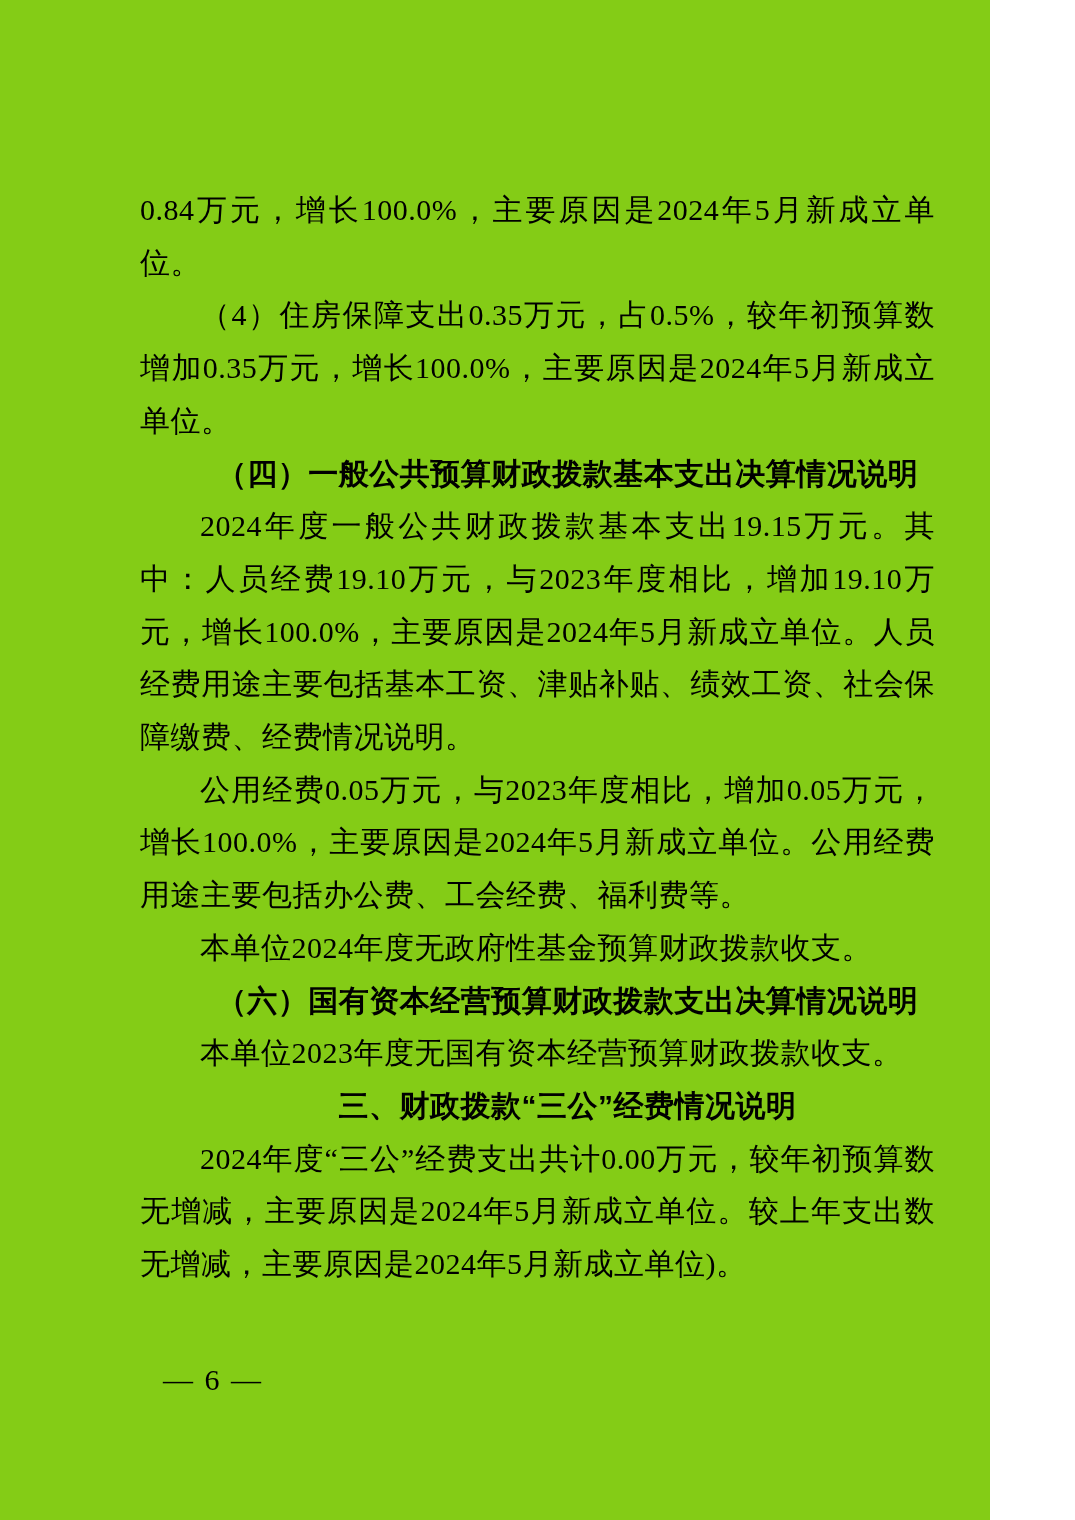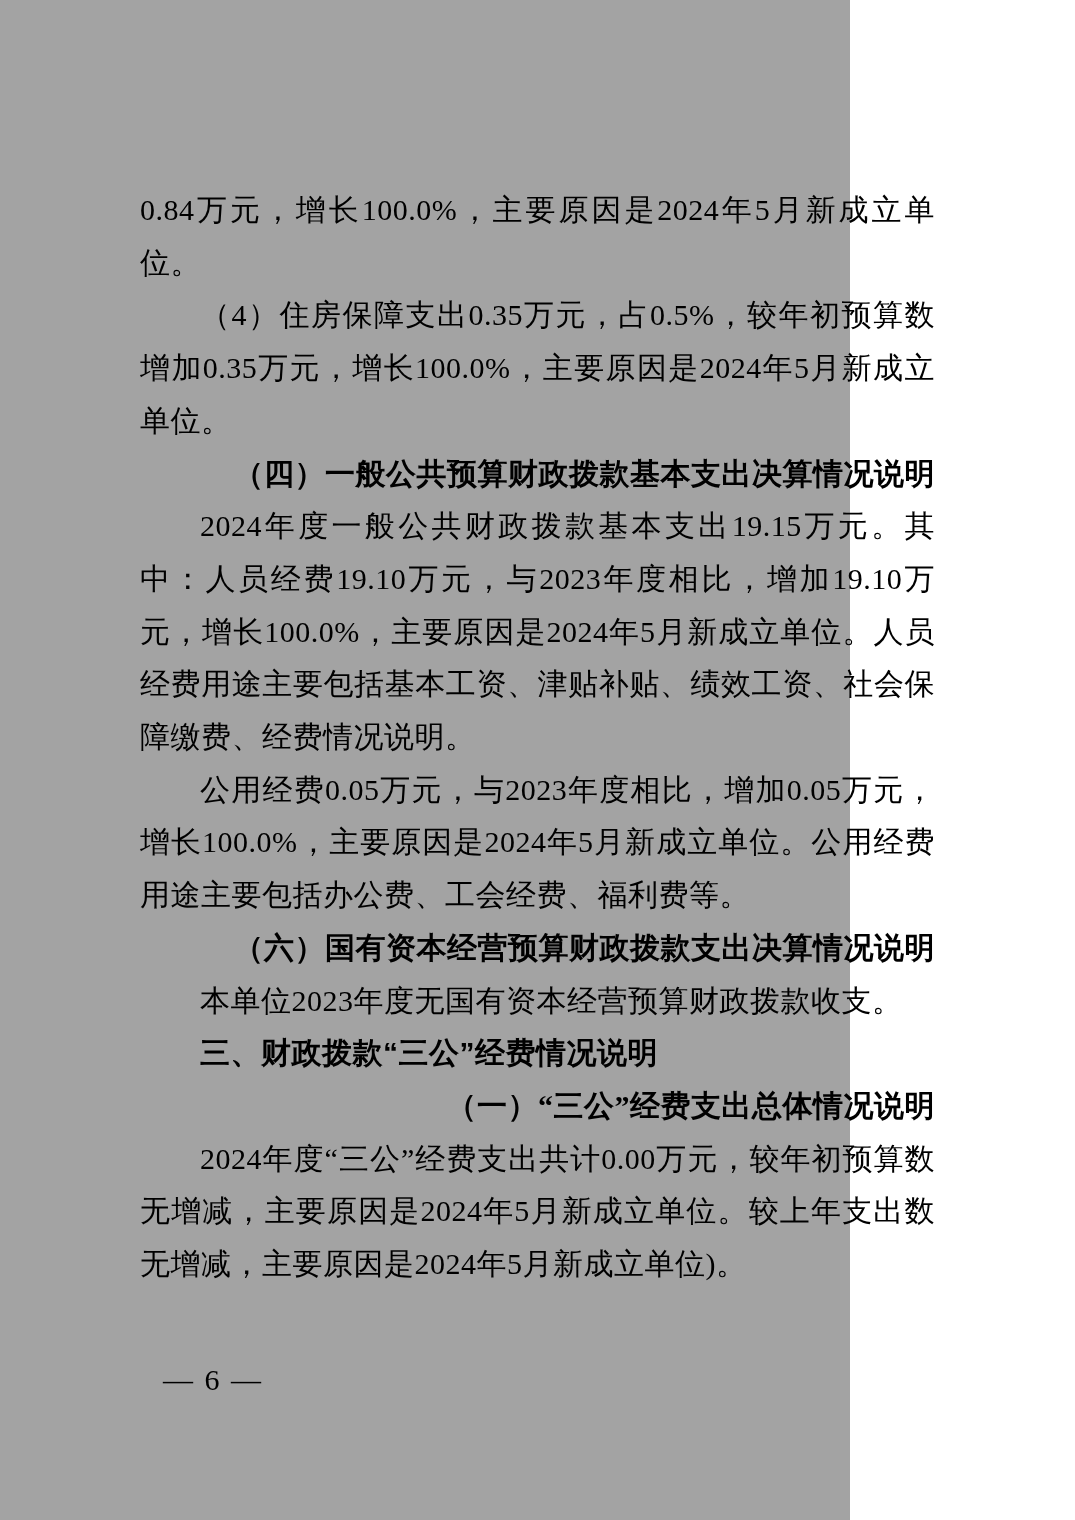--- a/index.html
+++ b/index.html
@@ -11,50 +11,50 @@
     height: 1520px;
     background: #ffffff;
     position: relative;
     overflow: hidden;
     font-family: "Liberation Serif", "DejaVu Serif", serif;
     color: #000000;
   }
   .page {
     position: absolute;
     left: 0; top: 0;
-    width: 850px;
+    width: 990px;
     height: 1520px;
-    background: #a3a3a3;
+    background: #84cc16;
     text-decoration: underline;
   }
   .content {
     position: absolute;
     left: 140px;
     top: 184px;
     width: 795px;
   }
   .para {
     margin: 0;
     font-size: 30px;
     line-height: 52.7px;
     text-align: justify;
     letter-spacing: 0.5px;
   }
   .indent {
     text-indent: 2em;
   }
   .h-kai {
     font-weight: bold;
-    text-align: right;
+    text-align: center;
   }
   .h-hei {
     font-weight: bold;
     font-family: "Liberation Sans", "DejaVu Sans", sans-serif;
     font-size: 30px;
-    text-align: left;
+    text-align: center;
   }
   .footer {
     position: absolute;
     left: 163px;
     top: 1360px;
     font-size: 30px;
     line-height: 40px;
     letter-spacing: 2px;
   }
 </style>
@@ -69,28 +69,28 @@
 
     <p class="para indent">（4）住房保障支出0.35万元，占0.5%，较年初预算数增加0.35万元，增长100.0%，主要原因是2024年5月新成立单位。</p>
 
     <p class="para indent h-kai">（四）一般公共预算财政拨款基本支出决算情况说明</p>
 
     <p class="para indent">2024年度一般公共财政拨款基本支出19.15万元。其中：人员经费19.10万元，与2023年度相比，增加19.10万元，增长100.0%，主要原因是2024年5月新成立单位。人员经费用途主要包括基本工资、津贴补贴、绩效工资、社会保障缴费、经费情况说明。</p>
 
     <p class="para indent">公用经费0.05万元，与2023年度相比，增加0.05万元，增长100.0%，主要原因是2024年5月新成立单位。公用经费用途主要包括办公费、工会经费、福利费等。</p>
 
 
+    <p class="para indent">本单位2024年度无政府性基金预算财政拨款收支。</p>
 
     <p class="para indent h-kai">（六）国有资本经营预算财政拨款支出决算情况说明</p>
 
     <p class="para indent">本单位2023年度无国有资本经营预算财政拨款收支。</p>
 
     <p class="para indent h-hei">三、财政拨款“三公”经费情况说明</p>
 
-    <p class="para indent h-kai">（一）“三公”经费支出总体情况说明</p>
 
     <p class="para indent">2024年度“三公”经费支出共计0.00万元，较年初预算数无增减，主要原因是2024年5月新成立单位。较上年支出数无增减，主要原因是2024年5月新成立单位)。</p>
 
 
   </div>
 
   <div class="footer">— 6 —</div>
 
 </div>
 

